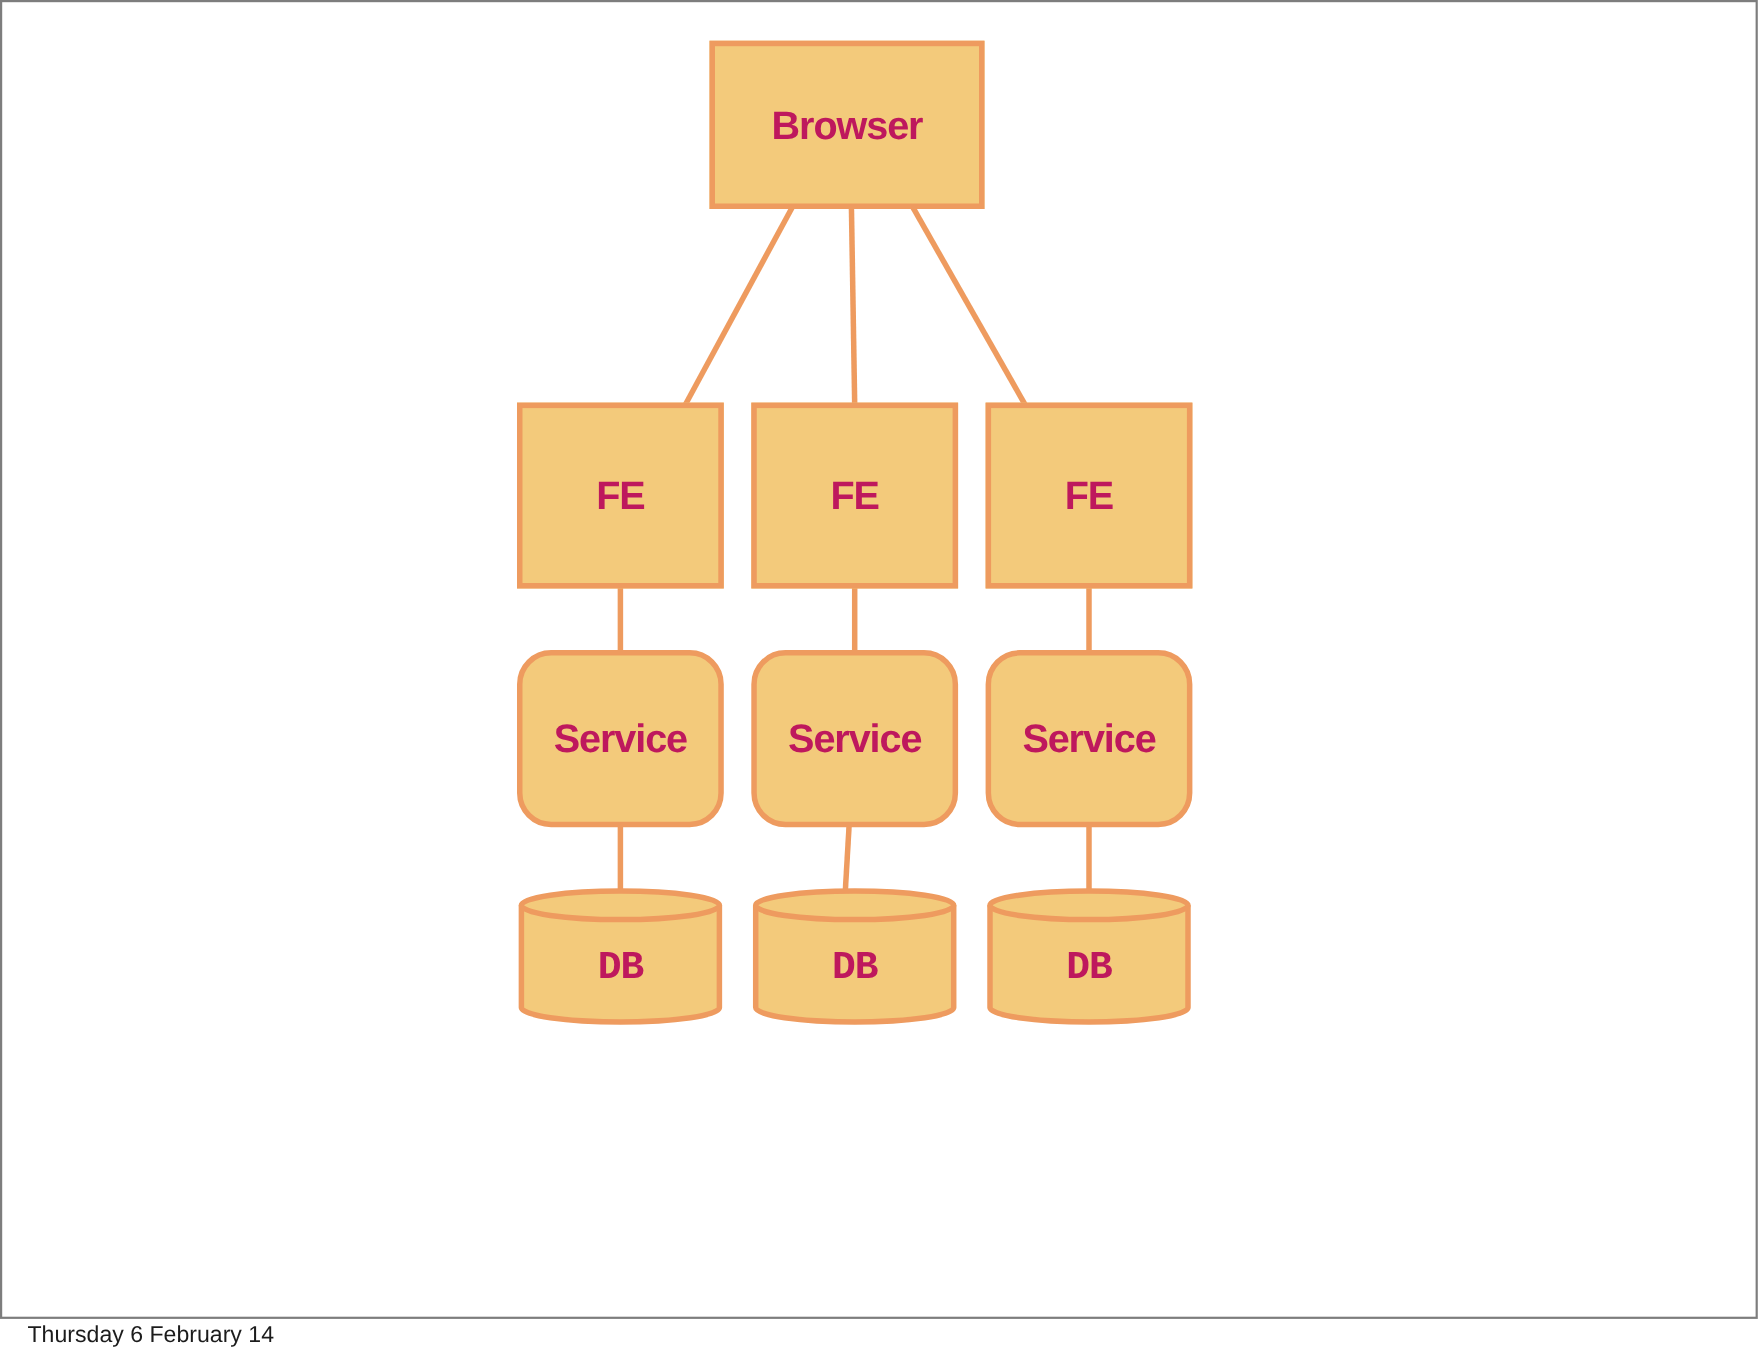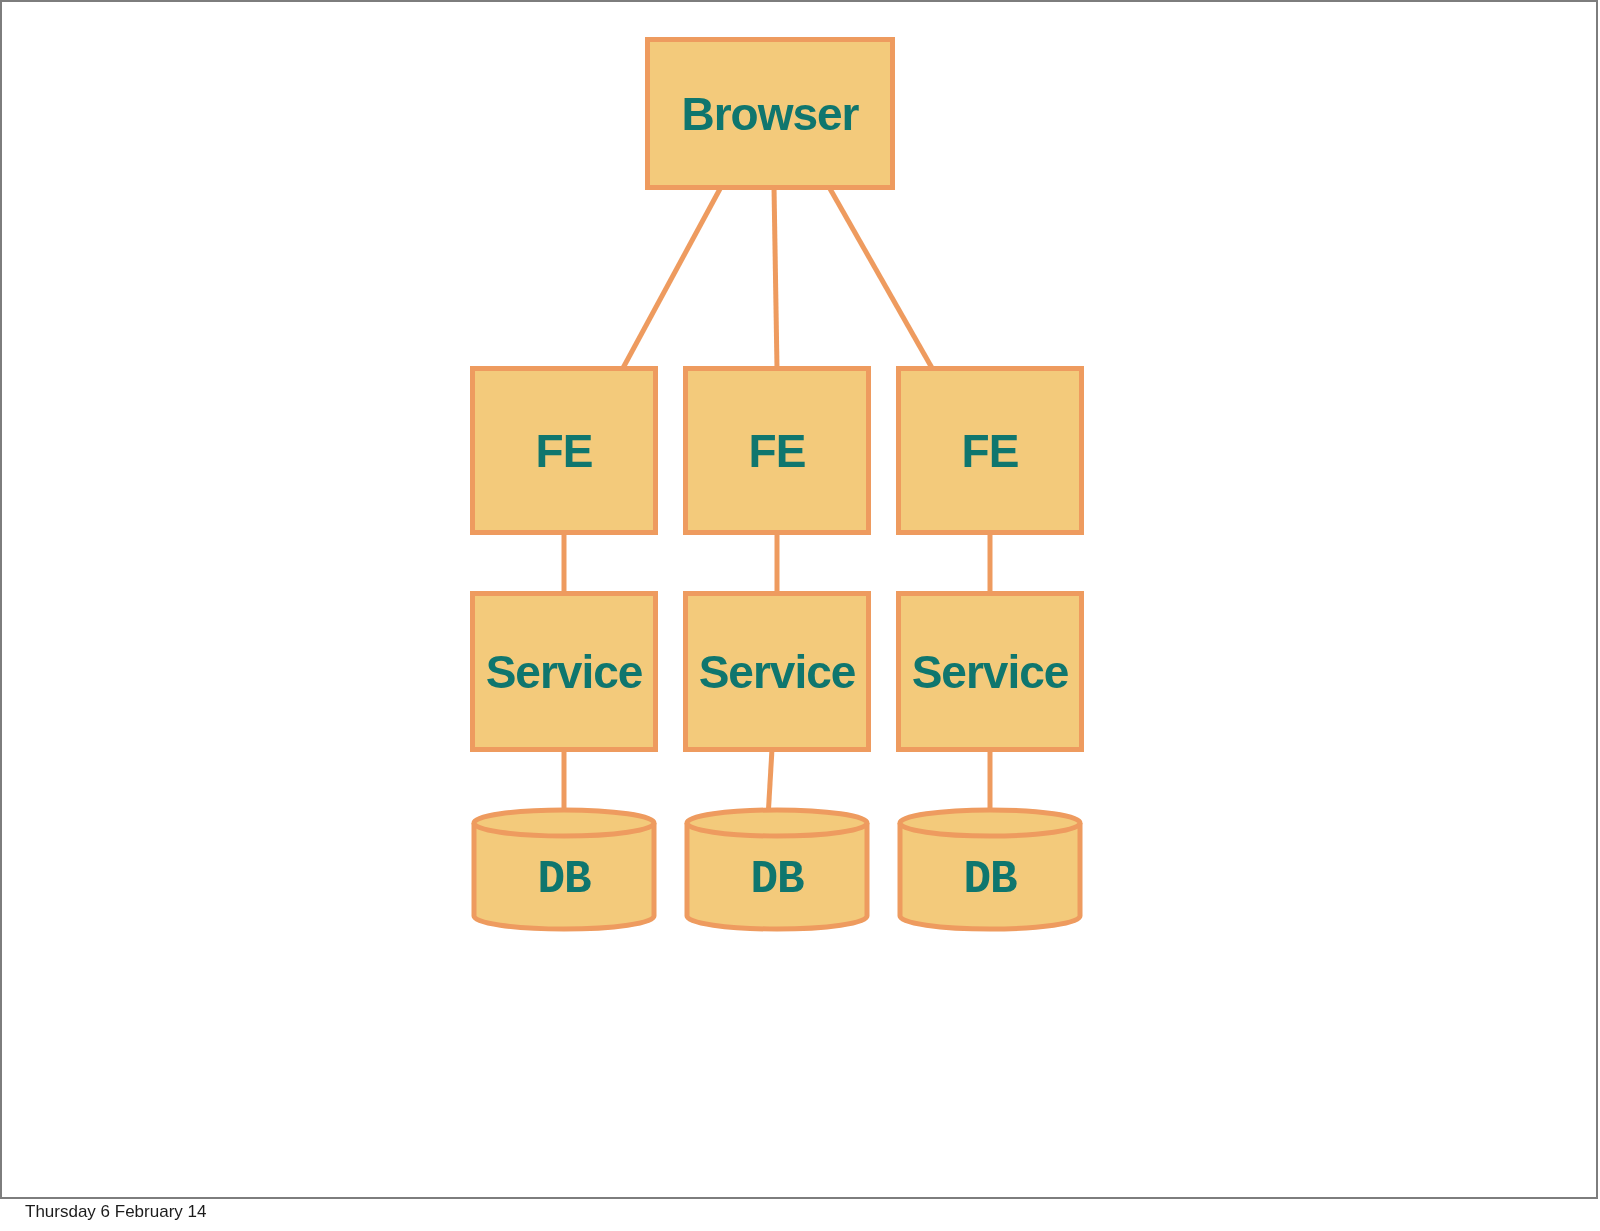--- a/index.html
+++ b/index.html
@@ -34,31 +34,31 @@
     z-index: 1;
   }
   .node {
     position: absolute;
     z-index: 2;
     box-sizing: border-box;
     display: flex;
     align-items: center;
     justify-content: center;
     font-weight: 700;
-    font-size: 46px;
+    font-size: 36px;
     letter-spacing: -1px;
-    color: #0f766e;
+    color: #be185d;
   }
   .box {
     background: #F3CA7B;
     border: 5px solid #EE9B5F;
   }
   .browser { left: 643px; top: 35px;  width: 250px; height: 153px; }
   .fe      { top: 364px; width: 188px; height: 169px; }
-  .svc     { top: 589px; width: 188px; height: 161px; }
+  .svc     { top: 589px; width: 188px; height: 161px; border-radius: 31px; }
   .db      { top: 805px; width: 188px; height: 127px; background: transparent; }
   .c1 { left: 468px; }
   .c2 { left: 681px; }
   .c3 { left: 894px; }
   .db .cyl-shape {
     position: absolute;
     left: 0; top: 0;
     width: 188px; height: 127px;
   }
   .db .cyl-label {
@@ -67,21 +67,21 @@
     display: flex;
     align-items: center;
     justify-content: center;
     font-family: Liberation Mono, monospace;
   }
   .footer-date {
     position: absolute;
     left: 25px;
     top: 1202px;
     z-index: 3;
-    font-size: 17px;
+    font-size: 21px;
     font-weight: 400;
     letter-spacing: 0;
     color: #1c1c1c;
   }
 </style>
 </head>
 <body>
 
 <div class="stage">
   <div class="slide">

